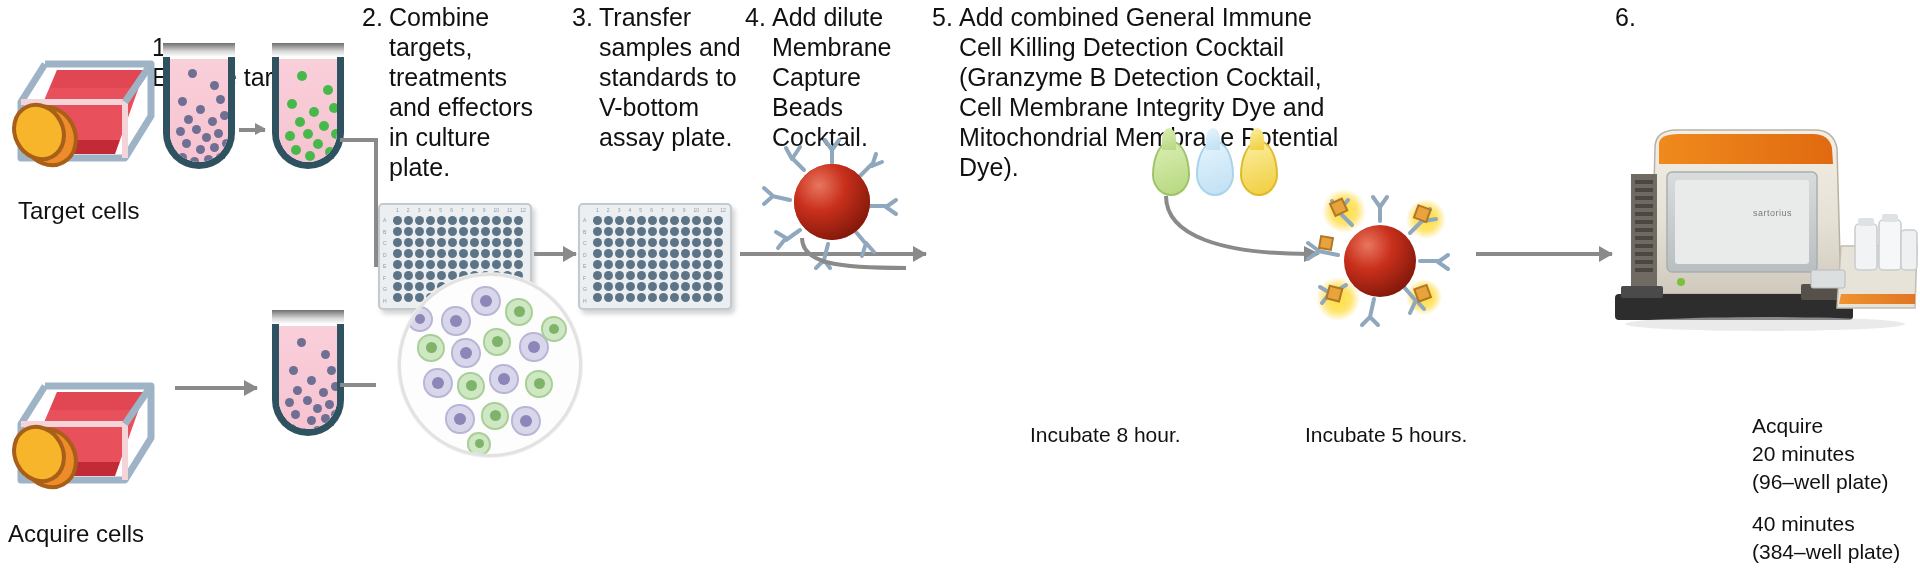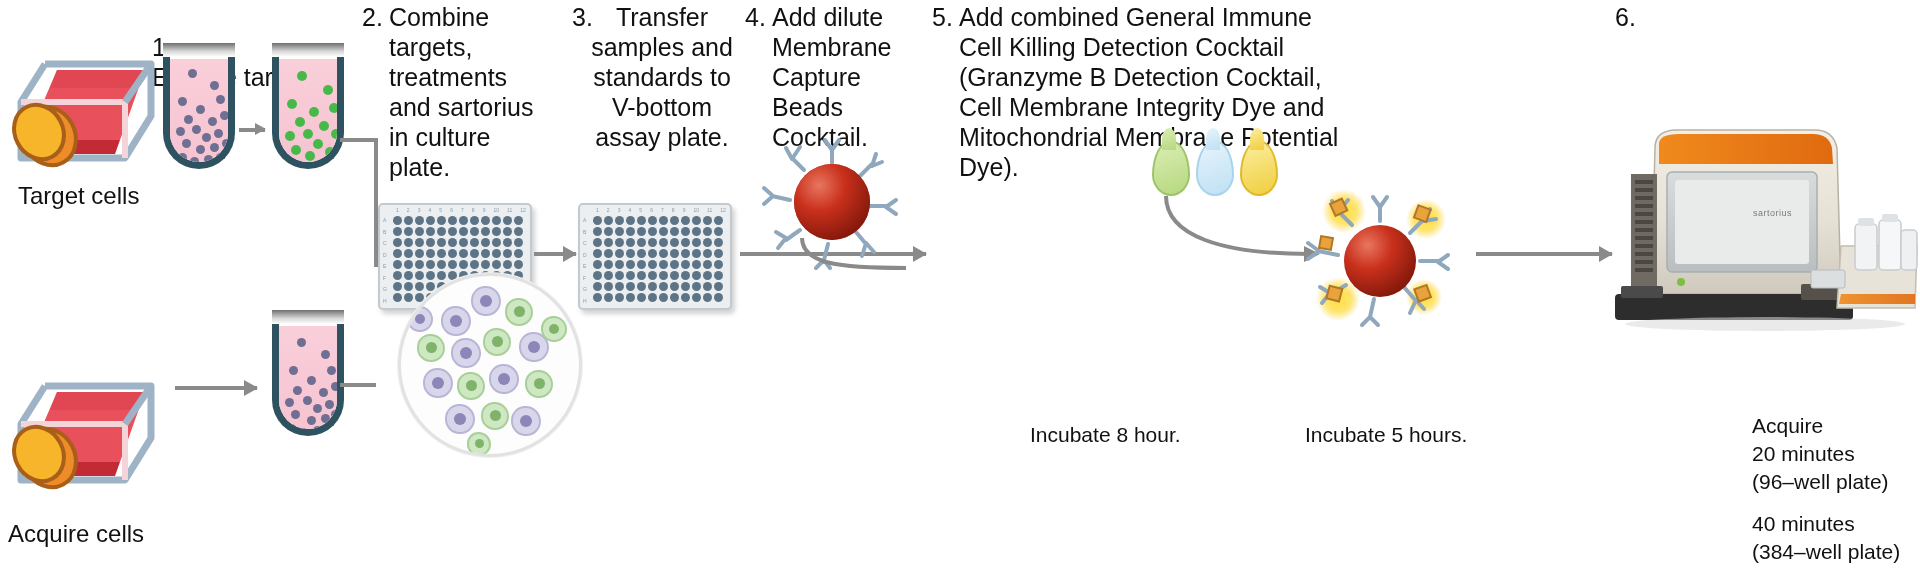--- a/index.html
+++ b/index.html
@@ -63,26 +63,26 @@
 </head>
 <body>
 
 <div class="abs step-text" style="left:152px;top:2px;width:200px;">
   <span>1.</span>
   <span>Encode targets.</span>
 </div>
 
 <div class="abs step-text" style="left:362px;top:2px;width:185px;">
   <span class="abs" style="left:0;top:0;">2.</span>
-  <span class="abs" style="left:27px;top:0;width:160px;display:block;">Combine targets, treatments and sartorius in culture plate.</span>
+  <span class="abs" style="left:27px;top:0;width:160px;display:block;">Combine targets, treatments and effectors in culture plate.</span>
 </div>
 
 <div class="abs step-text" style="left:572px;top:2px;width:190px;">
   <span class="abs" style="left:0;top:0;">3.</span>
-  <span class="abs" style="left:10px;top:0;width:160px;display:block;text-align:center;">Transfer samples and standards to V-bottom assay plate.</span>
+  <span class="abs" style="left:27px;top:0;width:160px;display:block;">Transfer samples and standards to V-bottom assay plate.</span>
 </div>
 
 <div class="abs step-text" style="left:745px;top:2px;width:190px;">
   <span class="abs" style="left:0;top:0;">4.</span>
   <span class="abs" style="left:27px;top:0;width:160px;display:block;">Add dilute Membrane Capture Beads Cocktail.</span>
 </div>
 
 <div class="abs step-text" style="left:932px;top:2px;width:420px;">
   <span class="abs" style="left:0;top:0;">5.</span>
   <span class="abs" style="left:27px;top:0;width:393px;display:block;">Add combined General Immune Cell Killing Detection Cocktail (Granzyme B Detection Cocktail, Cell Membrane Integrity Dye and Mitochondrial Membrane Potential Dye).</span>
@@ -100,21 +100,21 @@
       <polygon points="22,82 115,82 110,96 17,96" fill="#c22b36"></polygon>
       <polyline points="40,6 146,6 146,58 120,100 16,100 16,44 40,6" fill="none" stroke="#9fb3c6" stroke-width="7" stroke-linejoin="round"></polyline>
       <line x1="16" y1="44" x2="120" y2="44" stroke="#f3d4d8" stroke-width="6"></line>
       <line x1="120" y1="44" x2="120" y2="100" stroke="#f3d4d8" stroke-width="6"></line>
       <line x1="146" y1="6" x2="120" y2="44" stroke="#9fb3c6" stroke-width="7"></line>
       <ellipse cx="44" cy="78" rx="26" ry="30" transform="rotate(-28 44 78)" fill="#ef8c2a" stroke="#a85f18" stroke-width="4"></ellipse>
       <ellipse cx="34" cy="74" rx="24" ry="28" transform="rotate(-28 34 74)" fill="#f6b52a" stroke="#a85f18" stroke-width="4"></ellipse>
     </g>
   </svg>
 </div>
-<div class="abs lbl" style="left:18px;top:182px;">Target cells</div>
+<div class="abs lbl" style="left:18px;top:197px;">Target cells</div>
 
 <div class="abs" style="left:5px;top:380px;">
   <svg width="155" height="120" viewBox="0 0 155 120">
     <g>
       <polygon points="52,12 140,12 115,82 22,82" fill="#e8505b"></polygon>
       <polygon points="52,12 140,12 133,30 45,30" fill="#d9404b" opacity=".55"></polygon>
       <polygon points="22,82 115,82 110,96 17,96" fill="#c22b36"></polygon>
       <polyline points="40,6 146,6 146,58 120,100 16,100 16,44 40,6" fill="none" stroke="#9fb3c6" stroke-width="7" stroke-linejoin="round"></polyline>
       <line x1="16" y1="44" x2="120" y2="44" stroke="#f3d4d8" stroke-width="6"></line>
       <line x1="120" y1="44" x2="120" y2="100" stroke="#f3d4d8" stroke-width="6"></line>

